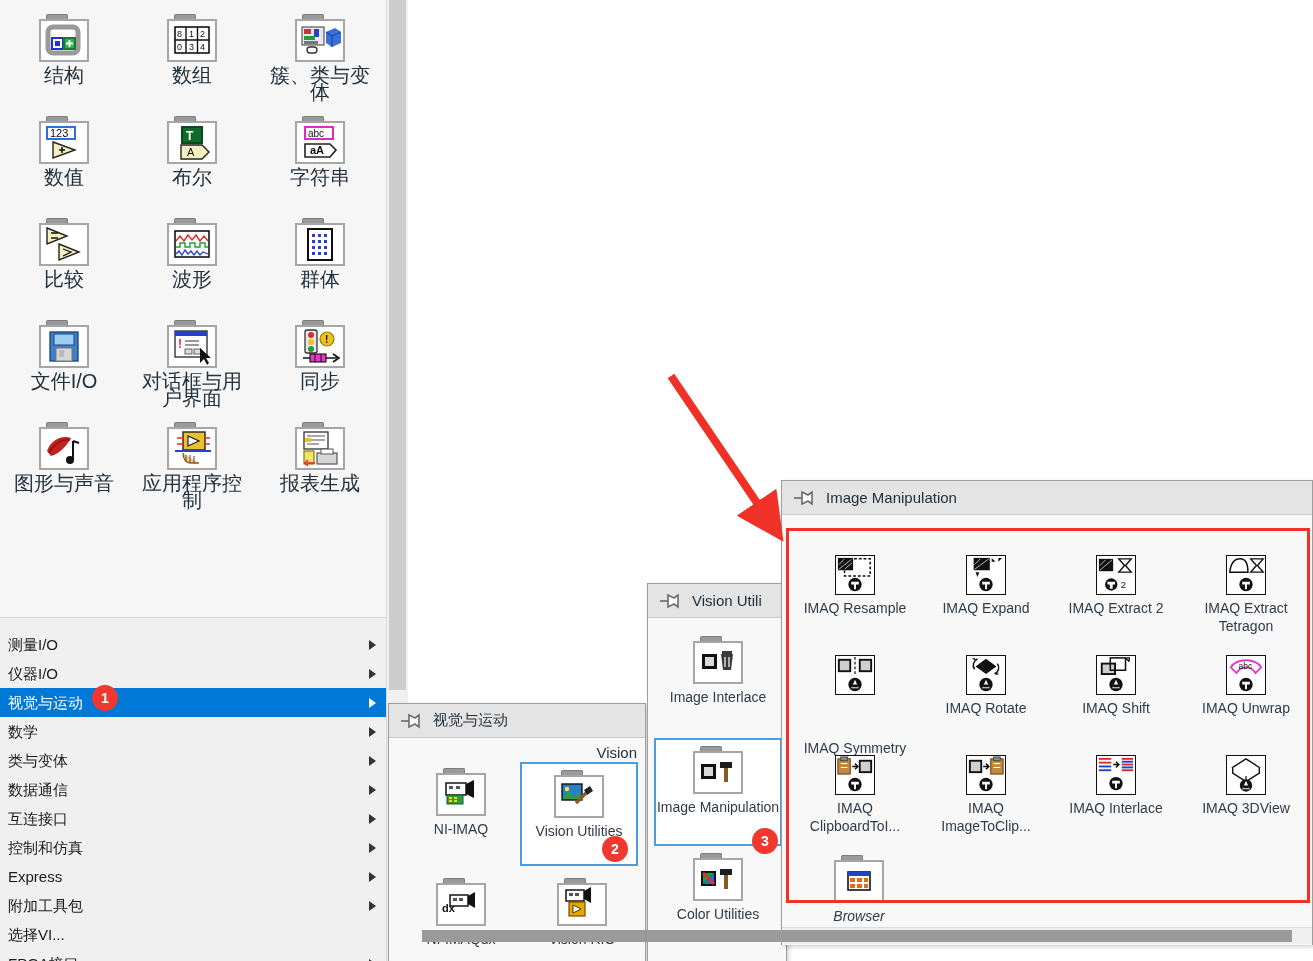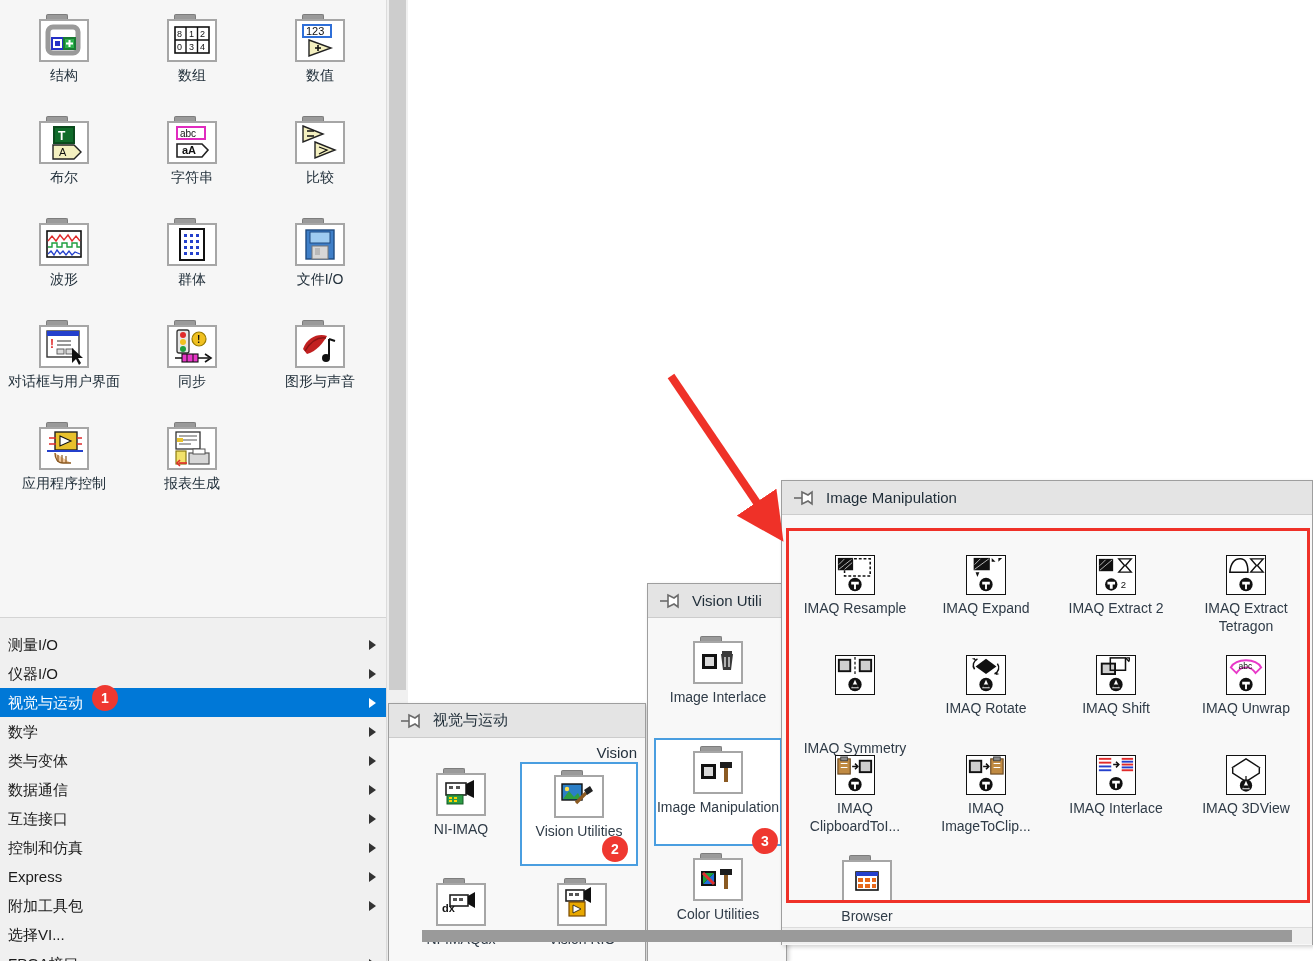--- a/index.html
+++ b/index.html
@@ -22,21 +22,21 @@
     position: absolute; left: 0; top: 0; width: 386px;
     display: flex; flex-wrap: wrap;
     padding: 6px 0 0 0;
   }
   .pal-cell {
     width: 128px; height: 102px;
     display: flex; flex-direction: column; align-items: center;
     padding-top: 8px;
   }
   .pal-label {
-    margin-top: 5px; font-size: 14px; color: #22303b; text-align: center;
+    margin-top: 5px; font-size: 20px; color: #22303b; text-align: center;
     line-height: 17px; width: 112px;
   }
 
   
   .folder {
     position: relative; width: 50px; height: 48px;
   }
   .folder .tab {
     position: absolute; left: 7px; top: 0; width: 22px; height: 6px;
     background: #9a9a9a; border-radius: 2px 2px 0 0;
@@ -166,20 +166,39 @@
       <text x="8" y="16" font-size="9" font-family="Liberation Sans, sans-serif" fill="#111">8</text>
       <text x="8" y="29" font-size="9" font-family="Liberation Sans, sans-serif" fill="#111">0</text>
       <text x="20" y="16" font-size="9" font-family="Liberation Sans, sans-serif" fill="#111">1</text>
       <text x="31" y="16" font-size="9" font-family="Liberation Sans, sans-serif" fill="#111">2</text>
       <text x="20" y="29" font-size="9" font-family="Liberation Sans, sans-serif" fill="#111">3</text>
       <text x="31" y="29" font-size="9" font-family="Liberation Sans, sans-serif" fill="#111">4</text>
     </svg>
             </div>
           </div>
           <div class="pal-label">数组</div>
+        </div>
+        <div class="pal-cell">
+          <div class="folder">
+            <div class="tab"></div>
+            <div class="body"></div>
+            <div class="glyph" style="left:2px;top:7px;">
+              <svg viewBox="0 0 46 39" width="46" height="39">
+      <rect x="5" y="6" width="22" height="18" fill="#e8e8e8" stroke="#555" stroke-width="1.2"></rect>
+      <rect x="7" y="8" width="7" height="5" fill="#e02b2b"></rect>
+      <rect x="17" y="8" width="5" height="8" fill="#2440cc"></rect>
+      <rect x="7" y="15" width="11" height="4" fill="#1e9e3e"></rect>
+      <rect x="7" y="20" width="14" height="3" fill="#777"></rect>
+      <rect x="10" y="26" width="10" height="6" rx="3" fill="#fff" stroke="#333" stroke-width="1.4"></rect>
+      <path d="M29,11 L38,7 L44,11 L44,22 L35,26 L29,22 Z" fill="#3a6fd8"></path>
+      <path d="M29,11 L35,15 L44,11 M35,15 L35,26" stroke="#1e4a9e" stroke-width="1.2" fill="none"></path>
+    </svg>
+            </div>
+          </div>
+          <div class="pal-label">簇、类与变体</div>
         </div>
         <div class="pal-cell">
           <div class="folder">
             <div class="tab"></div>
             <div class="body"></div>
             <div class="glyph" style="left:2px;top:7px;">
               <svg viewBox="0 0 46 39" width="46" height="39">
       <rect x="6" y="4" width="28" height="12" fill="#fff" stroke="#2f6fd8" stroke-width="2"></rect>
       <text x="9" y="14" font-size="11" font-family="Liberation Sans, sans-serif" fill="#111">123</text>
       <path d="M12,19 L34,27 L12,35 Z" fill="#f4f0c0" stroke="#222" stroke-width="1.4"></path>
@@ -768,21 +787,21 @@
     <path d="M6,12 L20,3 L34,12 L20,21 Z" fill="#fff" stroke="#111" stroke-width="1.5"></path>
     <path d="M6,12 L6,18 L20,27 L34,18 L34,12" fill="#fff" stroke="#111" stroke-width="1.5"></path>
     <path d="M20,21 L20,27" stroke="#111" stroke-width="1.3"></path>
     <circle cx="20" cy="31" r="6.5" fill="#111"></circle>
     <path d="M16,35 L20,26 L24,35 Z" fill="#fff"></path>
     <rect x="17" y="31" width="6" height="3" fill="#111"></rect>
   </svg>
           </div>
           <div class="vi-label">IMAQ 3DView</div>
         </div>
-        <div class="vi-cell" style="left: 26px; top: 340px; width: 118px;">
+        <div class="vi-cell" style="left: 18px; top: 340px; width: 118px; font-style: italic;">
           <div class="folder">
             <div class="tab"></div>
             <div class="body"></div>
             <div class="glyph" style="left:2px;top:7px;">
               <svg viewBox="0 0 46 39" width="46" height="39">
                 <rect x="12" y="10" width="22" height="18" fill="#fff" stroke="#111" stroke-width="1.6"></rect>
                 <rect x="12" y="10" width="22" height="4" fill="#2440cc"></rect>
                 <g fill="#e8681a">
                   <rect x="14" y="16" width="5" height="4"></rect>
                   <rect x="21" y="16" width="5" height="4"></rect>

